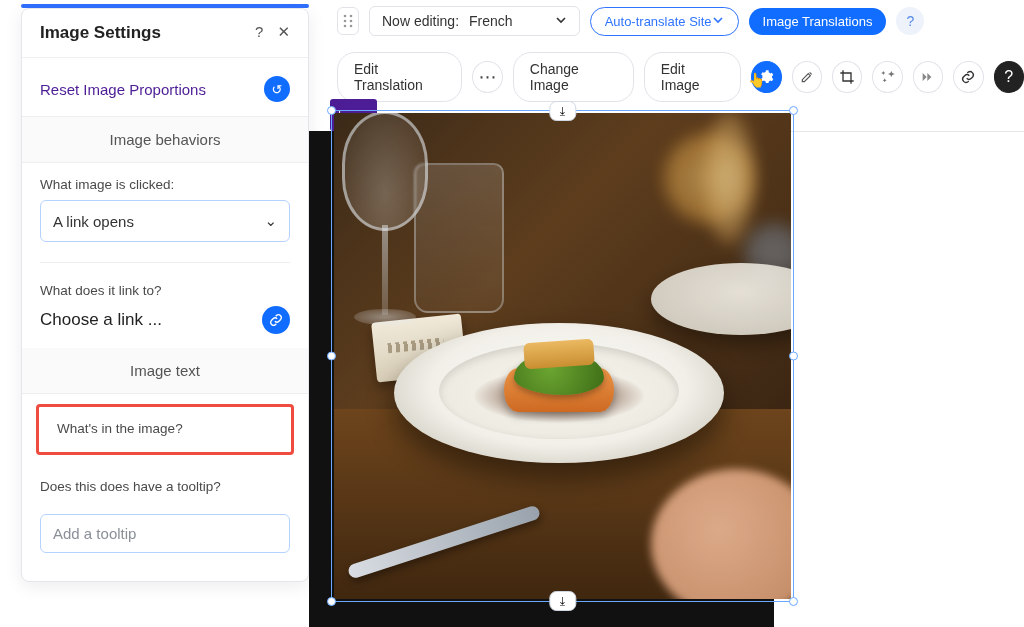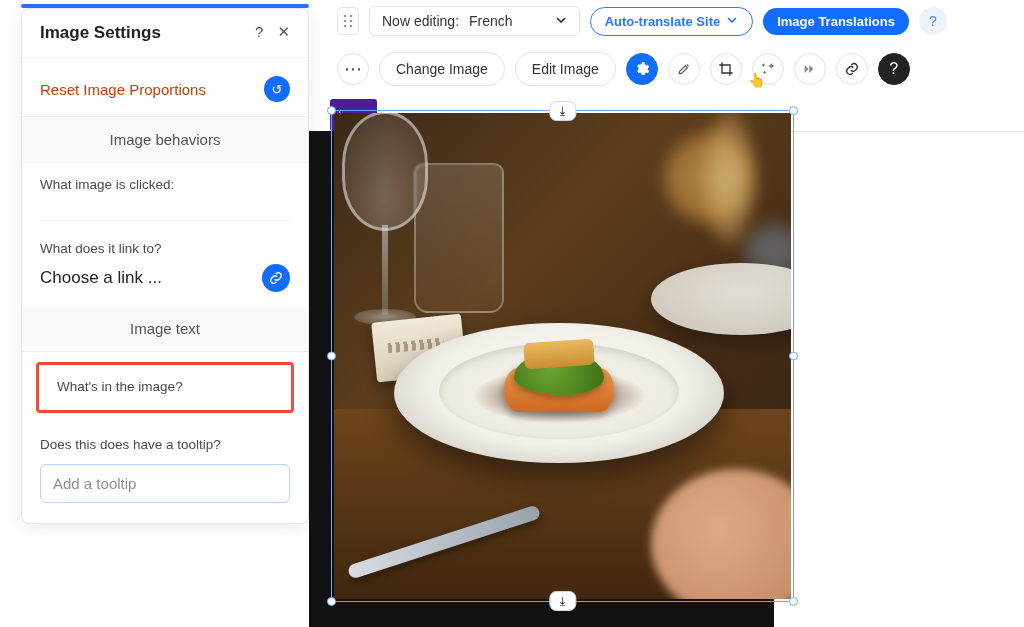--- a/index.html
+++ b/index.html
@@ -3,38 +3,38 @@
 <meta charset="utf-8">
 <style>
 *{box-sizing:border-box;margin:0;padding:0;font-family:-apple-system,BlinkMacSystemFont,"Segoe UI",Helvetica,Arial,sans-serif}
 body{background:#fff;width:1024px;height:627px;overflow:hidden;position:relative}
 .top-blue{position:absolute;left:21px;top:4px;width:288px;height:4px;background:#2f6fff;border-radius:2px}
 .side-panel{position:absolute;left:21px;top:8px;width:288px;background:#fff;border:1px solid #e4e6ea;border-radius:8px;box-shadow:0 4px 18px rgba(0,0,0,.08);padding-bottom:16px}
 .sp-head{display:flex;align-items:flex-start;justify-content:space-between;padding:14px 18px;border-bottom:1px solid #f0f0f0}
 .sp-title{font-size:17px;font-weight:600;color:#222}
 .sp-head-icons{display:flex;gap:14px;color:#555;font-size:15px}
 .sp-reset{display:flex;align-items:center;justify-content:space-between;padding:18px 18px 14px;border-bottom:1px solid #eee}
-.sp-reset a{color:#c2410c;font-size:15px;text-decoration:none}
+.sp-reset a{color:#4c1d95;font-size:15px;text-decoration:none}
 .undo-badge{width:26px;height:26px;border-radius:50%;background:#116dff;display:flex;align-items:center;justify-content:center;color:#fff;font-size:13px}
 .sec-head{text-align:center;font-size:15px;color:#555;background:#fafafa;padding:14px 0;border-bottom:1px solid #eee}
 .q-label{font-size:13.5px;color:#4a4a4a;padding:14px 18px 8px}
 .select-box{margin:0 18px;border:1px solid #b6d3ff;border-radius:6px;padding:11px 12px;display:flex;align-items:center;justify-content:space-between;font-size:15px;color:#333}
 .divider{height:1px;background:#eee;margin:20px 18px}
 .link-row{display:flex;align-items:center;justify-content:space-between;padding:0 18px 14px}
 .link-text{font-size:17px;color:#222}
 .link-badge{width:28px;height:28px;border-radius:50%;background:#116dff;display:flex;align-items:center;justify-content:center;color:#fff;font-size:14px}
 .highlight-box{margin:10px 14px;border:3px solid #ef4b3e;border-radius:4px;padding:8px 4px}
-.input-box{margin:4px 18px;border:1px solid #b6d3ff;border-radius:6px;padding:10px 12px;font-size:15px;color:#333}
+.input-box{margin:12px 18px;border:1px solid #b6d3ff;border-radius:6px;padding:10px 12px;font-size:15px;color:#333}
 .input-placeholder{color:#8a8f98}
 .toolbar{position:absolute;left:337px;top:6px;display:flex;align-items:center;gap:10px}
 .drag-handle{width:22px;height:28px;display:flex;align-items:center;justify-content:center;border:1px solid #e1e3e8;border-radius:6px;background:#fff}
 .drag-handle svg{width:10px;height:14px}
 .lang-sel{display:flex;align-items:center;gap:10px;border:1px solid #e1e3e8;border-radius:6px;padding:6px 12px;background:#fff;font-size:14px;color:#333}
 .chev svg{width:12px;height:12px}
-.pill{border-radius:18px;padding:6px 14px;font-size:13px;font-weight:700;display:flex;align-items:flex-start;gap:6px}
+.pill{border-radius:18px;padding:6px 14px;font-size:13px;font-weight:400;display:flex;align-items:flex-start;}
 .pill-out{border:1px solid #2f74ff;color:#2f74ff;background:#fff}
 .pill-solid{background:#116dff;color:#fff}
 .help-circ{width:28px;height:28px;border-radius:50%;background:#eef3fb;color:#5488e8;display:flex;align-items:center;justify-content:center;font-size:14px}
 .toolbar2{position:absolute;left:337px;top:52px;display:flex;align-items:center;gap:10px}
 .tb-btn{border:1px solid #e1e3e8;background:#fff;border-radius:18px;padding:8px 16px;font-size:14px;color:#333}
 .tb-circ{width:32px;height:32px;border-radius:50%;border:1px solid #e1e3e8;background:#fff;display:flex;align-items:center;justify-content:center;color:#444}
 .tb-circ svg{width:16px;height:16px}
 .tb-circ.active{background:#116dff;color:#fff;border-color:#116dff;position:relative}
 .tb-circ.dark{background:#222;color:#fff;border-color:#222}
 .cursor{position:absolute;left:748px;top:72px;font-size:14px;pointer-events:none}
@@ -88,20 +88,24 @@
   </div>
 
   <div class="sp-reset">
     <a href="#">Reset Image Proportions</a>
     <div class="undo-badge">↺</div>
   </div>
 
   <div class="sec-head">Image behaviors</div>
 
   <div class="q-label">What image is clicked:</div>
+  <div class="select-box">
+    <span>A link opens</span>
+    <span class="chev">⌄</span>
+  </div>
 
   <div class="divider"></div>
 
   <div class="q-label" style="padding-top:0">What does it link to?</div>
   <div class="link-row">
     <div class="link-text">Choose a link ...</div>
     <div class="link-badge">
         <svg viewBox="0 0 24 24" width="14" height="14" fill="none" stroke="#fff" stroke-width="2.4">
           <path d="M10 14a5 5 0 0 0 7 0l3-3a5 5 0 0 0-7-7l-1.5 1.5"></path>
           <path d="M14 10a5 5 0 0 0-7 0l-3 3a5 5 0 0 0 7 7l1.5-1.5"></path>
@@ -142,20 +146,21 @@
     <span>Auto-translate Site</span>
     <span class="chev"><svg viewBox="0 0 12 12">
           <path d="M2 4l4 4 4-4" fill="none" stroke="#2f74ff" stroke-width="1.6"></path>
         </svg></span>
   </div>
   <div class="pill pill-solid">Image Translations</div>
   <div class="help-circ">?</div>
 </div>
 
 <div class="toolbar2">
+  <div class="tb-btn">Edit Translation</div>
   <div class="tb-circ">
       <span style="font-size:18px;line-height:0">⋯</span>
     </div>
   <div class="tb-btn">Change Image</div>
   <div class="tb-btn">Edit Image</div>
   <div class="tb-circ active">
     <svg viewBox="0 0 24 24" fill="#fff">
         <path d="M12 8a4 4 0 1 0 0 8 4 4 0 0 0 0-8zm9 4a7.4 7.4 0 0 0-.1-1.3l2-1.6-2-3.4-2.4 1a7.5 7.5 0 0 0-2.3-1.3L15.8 2h-4l-.4 2.4a7.5 7.5 0 0 0-2.3 1.3l-2.4-1-2 3.4 2 1.6A7.4 7.4 0 0 0 6.6 12c0 .4 0 .9.1 1.3l-2 1.6 2 3.4 2.4-1c.7.6 1.5 1 2.3 1.3l.4 2.4h4l.4-2.4c.8-.3 1.6-.7 2.3-1.3l2.4 1 2-3.4-2-1.6c.1-.4.1-.9.1-1.3z"></path>
       </svg>
   </div>

